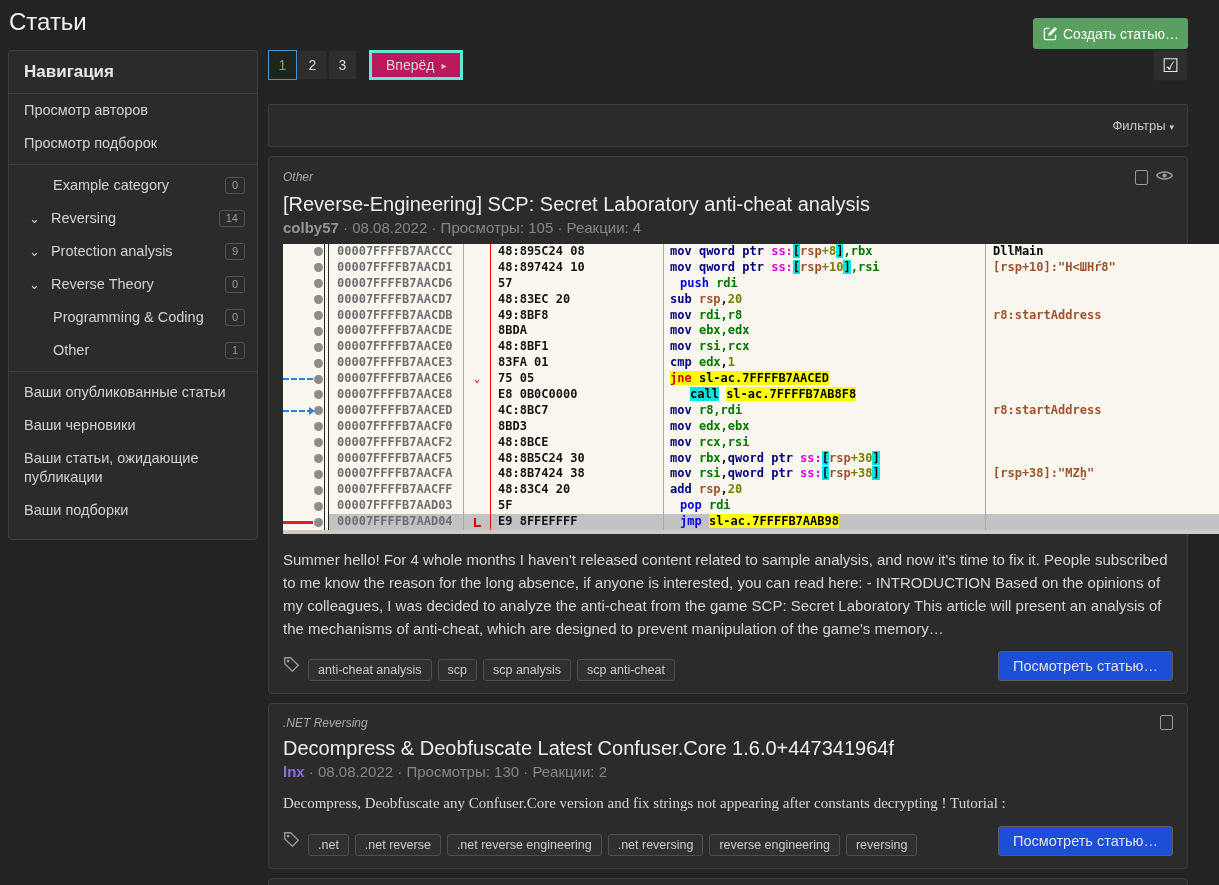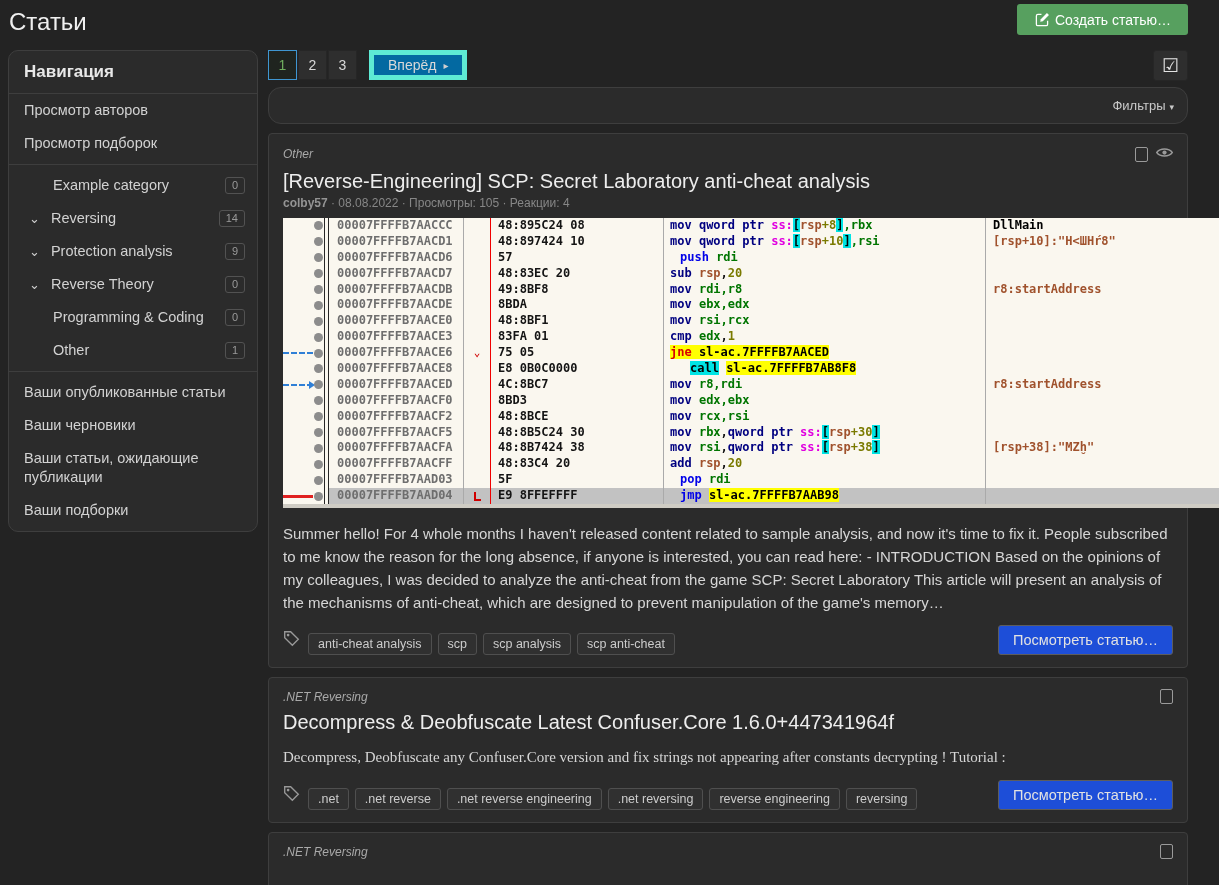--- a/index.html
+++ b/index.html
@@ -2,62 +2,62 @@
 <html><head>
 <meta charset="utf-8">
 <style>
   html,body{margin:0;padding:0;background:#232323;}
   body{width:1219px;height:885px;overflow:hidden;position:relative;
        font-family:"Liberation Sans", sans-serif;-webkit-font-smoothing:antialiased;}
   .page{position:absolute;inset:0;}
 
   
   .h1{position:absolute;left:9px;top:8px;font-size:24px;color:#f0f0f0;font-weight:400;}
-  .create-btn{position:absolute;right:31px;top:4px;height:31px;display:flex;align-items:center;gap:4px;
-    background:#57a05f;color:#fff;border:none;border-radius:3px;padding:0 17px;font-size:14px;
+  .create-btn{position:absolute;right:31px;top:18px;height:31px;display:flex;align-items:center;gap:4px;
+    background:#57a05f;color:#fff;border:none;border-radius:3px;padding:0 9px;font-size:14px;
     font-family:"Liberation Sans",sans-serif;cursor:pointer;}
   .create-btn svg{display:block;}
 
   
   .sidebar{position:absolute;left:8px;top:50px;width:250px;background:#2b2b2b;
-    border:1px solid #3e3e3e;border-radius:10px;box-sizing:border-box;padding-bottom:4px;}
+    border:1px solid #3e3e3e;border-radius:4px;box-sizing:border-box;padding-bottom:12px;}
   .side-title{font-size:17px;font-weight:700;color:#e8e8e8;padding:11px 15px;border-bottom:1px solid #3e3e3e;}
   .side-item{display:flex;align-items:center;padding:7px 12px 7px 15px;font-size:14.5px;color:#d2d2d2;cursor:pointer;line-height:19px;}
   .side-item.indent{padding-left:44px;}
   .side-item.chev-row{padding-left:20px;}
   .chevron{color:#cfcfcf;font-size:13px;margin-right:11px;line-height:14px;}
   .side-label{flex:1;padding-right:8px;}
   .badge{font-size:11px;color:#9a9a9a;border:1px solid #525252;border-radius:3px;padding:1px 6px;line-height:13px;}
   .side-divider{height:1px;background:#3e3e3e;margin:4px 0;}
 
   
   .main{position:absolute;left:268px;top:50px;width:920px;}
   .pag-row{display:flex;align-items:flex-start;height:32px;}
   .page-btn{width:29px;height:30px;background:#2e2e2e;border:1px solid #262626;color:#d8d8d8;
     font-size:14px;font-family:"Liberation Sans",sans-serif;cursor:pointer;}
   .page-btn.active{background:#1f241f;}
-  .next-btn{margin-left:12px;height:30px;background:#0369a1;border:5px solid #5eead4;color:#d8d8d8;
+  .next-btn{margin-left:12px;height:30px;background:#be185d;border:3px solid #5eead4;color:#d8d8d8;
     font-size:14px;padding:0 14px;display:flex;align-items:center;gap:7px;font-family:"Liberation Sans",sans-serif;cursor:pointer;text-align:right;}
   .next-btn .tri{font-size:10px;color:#cfcfcf;}
   .select-btn{margin-left:auto;width:35px;height:31px;background:#2e2e2e;border:1px solid #262626;
     border-radius:3px;color:#e4e4e4;font-size:19px;line-height:19px;cursor:pointer;}
-  .filter-bar{margin-top:5px;height:37px;background:#2b2b2b;border:1px solid #3e3e3e;border-radius:13px;
+  .filter-bar{margin-top:22px;height:43px;background:#2b2b2b;border:1px solid #3e3e3e;border-radius:2px;
     box-sizing:border-box;display:flex;align-items:center;justify-content:flex-end;padding:0 13px;}
   .filters{color:#c9c9c9;font-size:13px;cursor:pointer;}
   .filters .caret{font-size:9px;margin-left:4px;}
 
   
   .card{margin-top:9px;background:#2b2b2b;border:1px solid #3e3e3e;border-radius:4px;
     box-sizing:border-box;padding:11px 14px 12px 14px;}
   .card-top{display:flex;align-items:center;}
   .cat{font-size:12px;font-style:italic;color:#a9a9a9;cursor:pointer;}
   .card-icons{margin-left:auto;display:flex;align-items:center;gap:8px;}
   .sq-icon{width:11px;height:13px;border:1.5px solid #9a9a9a;border-radius:2px;display:inline-block;cursor:pointer;}
   .title{margin:7px 0 3px 0;font-size:20px;font-weight:400;color:#ededed;cursor:pointer;}
-  .meta{font-size:12px;color:#878787;}
+  .meta{font-size:15px;color:#878787;}
   .author{font-weight:700;color:#949494;cursor:pointer;}
   .author.purple{color:#8f6fd8;}
   .excerpt{margin:14px 0 0 0;font-size:15px;line-height:23px;color:#d6d6d6;}
   .tag-row{margin-top:11px;display:flex;align-items:flex-end;}
   .tag-icon{margin-right:8px;flex:none;align-self:center;}
   .tags{display:flex;gap:6px;flex-wrap:wrap;align-items:center;}
   .pill{background:#303030;border:1px solid #4f4f4f;border-radius:3px;padding:3px 9px;
     font-size:12.5px;color:#cccccc;cursor:pointer;white-space:nowrap;}
   .view-btn{margin-left:auto;background:#1d4ed8;border:1px solid #5d5d5d;border-radius:3px;
     color:#e2e2e2;font-size:14.5px;padding:6px 14px;font-family:"Liberation Sans",sans-serif;cursor:pointer;white-space:nowrap;}
@@ -402,20 +402,23 @@
     </article>
 
     <article class="card">
       <div class="card-top">
         <span class="cat">.NET Reversing</span>
         <span class="card-icons">
           <span class="sq-icon"></span>
         </span>
       </div>
       <h2 class="title">Decompress &amp; Deobfuscate Latest Confuser.Core 1.6.0+447341964f</h2>
+      <div class="meta">
+        <span class="author purple" style="color: rgb(143, 111, 216);">lnx</span><span> · 08.08.2022 · Просмотры: 130 · Реакции: 2</span>
+      </div>
       <p class="excerpt" style="margin-top:12px;font-family:Liberation Serif, serif;">Decompress, Deobfuscate any Confuser.Core version and fix strings not appearing after constants decrypting ! Tutorial :</p>
       <div class="tag-row">
         <span class="tag-icon">
           <svg width="17" height="17" viewBox="0 0 20 20">
             <path d="M2 2 h7 l9 9 -7 7 -9 -9 z" fill="none" stroke="#999999" stroke-width="1.6"></path>
             <circle cx="6" cy="6" r="1.6" fill="#999999"></circle>
           </svg>
         </span>
         <div class="tags" id="tags-1">
             <span class="pill">.net</span>

